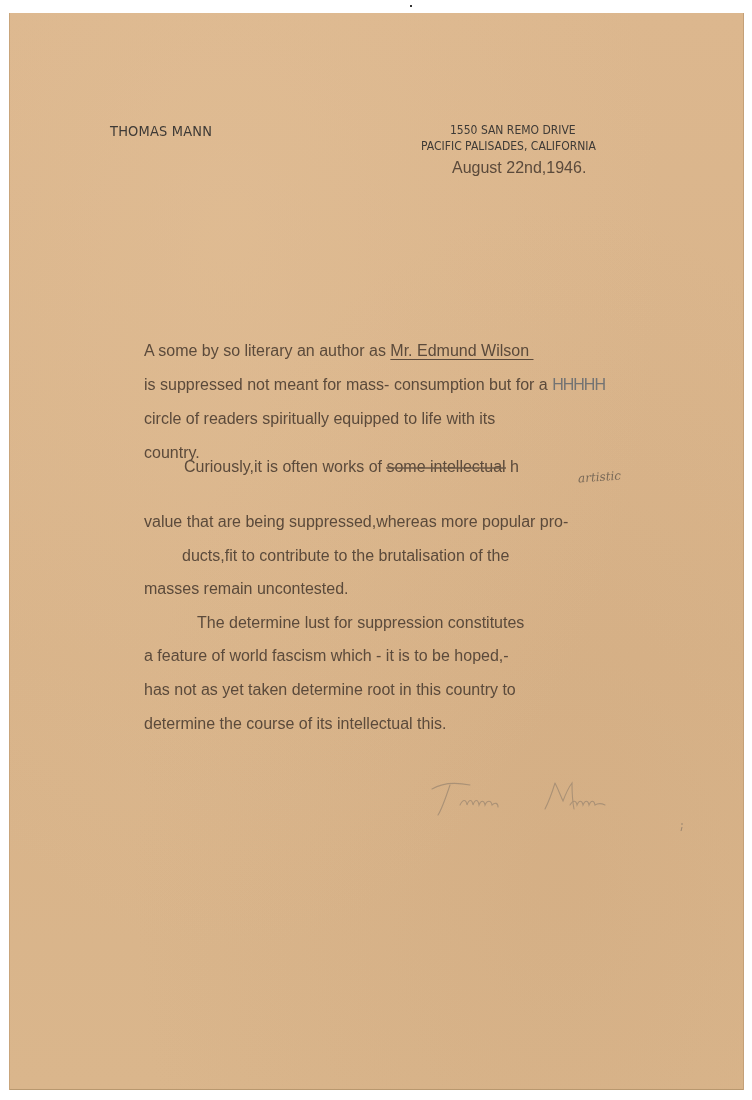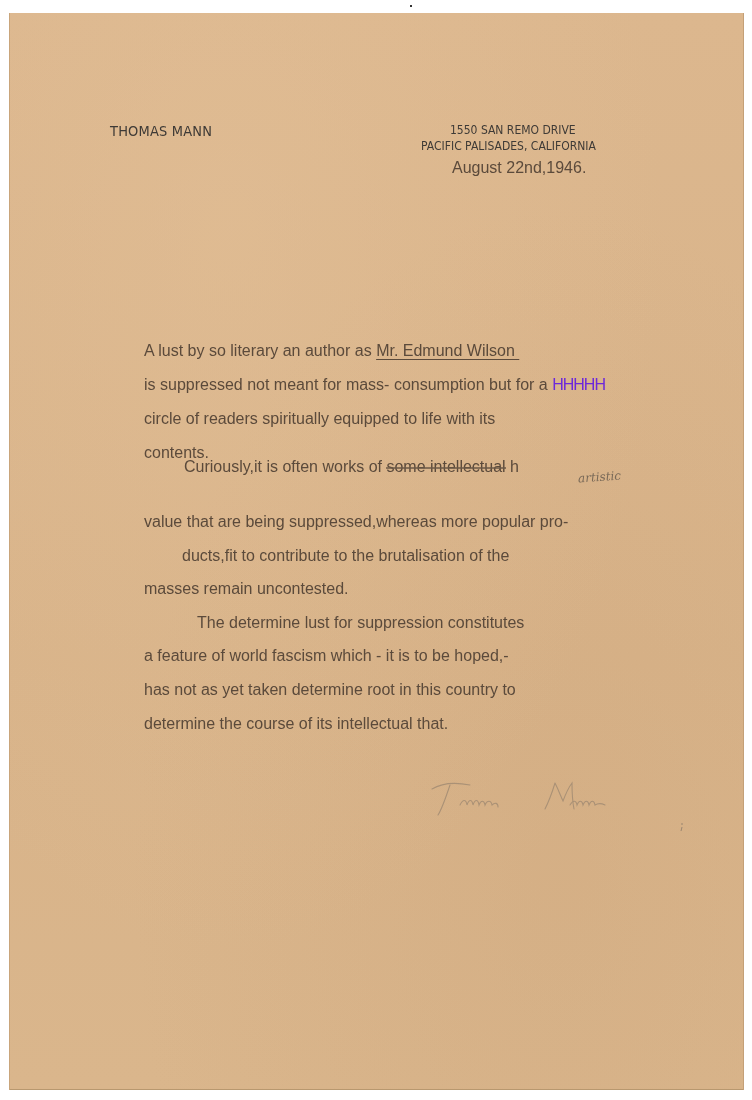--- a/index.html
+++ b/index.html
@@ -43,21 +43,21 @@
   }
   .line {
     position: absolute; left: 144px;
   }
   .ul { text-decoration: underline; text-underline-offset: 3px; text-decoration-thickness: 1px; }
   .strike { position: relative; }
   .strike::after {
     content: ""; position: absolute; left: 0; right: 0; top: 55%;
     height: 2px; background: #6b5845; opacity: 0.75;
   }
-  .xout { color: #6d28d9; letter-spacing: -1px; }
+  .xout { color: #737373; letter-spacing: -1px; }
   .insert {
     position: absolute; left: 578px; top: 470px;
     font-family: "DejaVu Serif", serif; font-style: italic; font-size: 12px;
     color: #7a6a58; transform: rotate(-4deg);
   }
   .signature {
     position: absolute; left: 420px; top: 775px; width: 240px; height: 50px;
   }
   .sig-mark {
     position: absolute; left: 678px; top: 822px; width: 8px; height: 10px;
@@ -69,35 +69,35 @@
 <div class="top-dot"></div>
 
 <div class="paper"></div>
 
 <div class="lh-name">THOMAS MANN</div>
 <div class="lh-addr lh-addr1">1550 SAN REMO DRIVE</div>
 <div class="lh-addr lh-addr2">PACIFIC PALISADES, CALIFORNIA</div>
 
 <div class="typed date">August 22nd,1946.</div>
 
-<div class="typed line" style="top:342px;"><span>A lust by so literary an author as </span><span class="ul">Mr. Edmund Wilson </span></div>
+<div class="typed line" style="top:342px;"><span>A some by so literary an author as </span><span class="ul">Mr. Edmund Wilson </span></div>
 <div class="typed line" style="top:376px;"><span>is suppressed not meant for mass- consumption but for a </span><span class="xout">HHHHH</span></div>
 <div class="typed line" style="top:410px;">circle of readers spiritually equipped to life with its</div>
-<div class="typed line" style="top:444px;">contents.</div>
+<div class="typed line" style="top:444px;">country.</div>
 
 <div class="insert">artistic</div>
 <div class="typed line" style="top:458px;"><span>         Curiously,it is often works of </span><span class="strike">some intellectual</span><span> h</span></div>
 <div class="typed line" style="top:513px;">value that are being suppressed,whereas more popular pro-</div>
 <div class="typed line" style="top:547px;margin-left:38px;">ducts,fit to contribute to the brutalisation of the</div>
 <div class="typed line" style="top:580px;text-align:center;">masses remain uncontested.</div>
 
 <div class="typed line" style="top:614px;">            The determine lust for suppression constitutes</div>
 <div class="typed line" style="top:647px;">a feature of world fascism which - it is to be hoped,-</div>
 <div class="typed line" style="top:681px;">has not as yet taken determine root in this country to</div>
-<div class="typed line" style="top:715px;">determine the course of its intellectual that.</div>
+<div class="typed line" style="top:715px;">determine the course of its intellectual this.</div>
 
 <svg class="signature" viewBox="0 0 240 50" xmlns="http://www.w3.org/2000/svg">
   <g fill="none" stroke="#a08a72" stroke-width="1.1" stroke-linecap="round" opacity="0.8">
     <path d="M12 14 C 25 6, 40 8, 50 10"></path>
     <path d="M30 10 C 26 22, 22 34, 18 40"></path>
     <path d="M40 30 c3 -6 6 -6 7 0 c2 -6 5 -6 6 0 c2 -6 5 -6 6 0 c2 -5 5 -5 6 0 c2 -5 6 -5 7 0 c 3 -3 6 -2 6 2"></path>
     <path d="M135 8 C 132 18, 128 28, 125 34 M 135 8 c 4 8 6 14 8 18 c 3 -8 6 -14 9 -18 c 0 8 0 16 2 26"></path>
     <path d="M150 30 c3 -5 6 -5 7 0 c2 -5 5 -5 6 0 c2 -5 5 -5 6 0 c2 -5 5 -5 6 0 c3 -2 6 -2 10 0"></path>
   </g>
 </svg>

